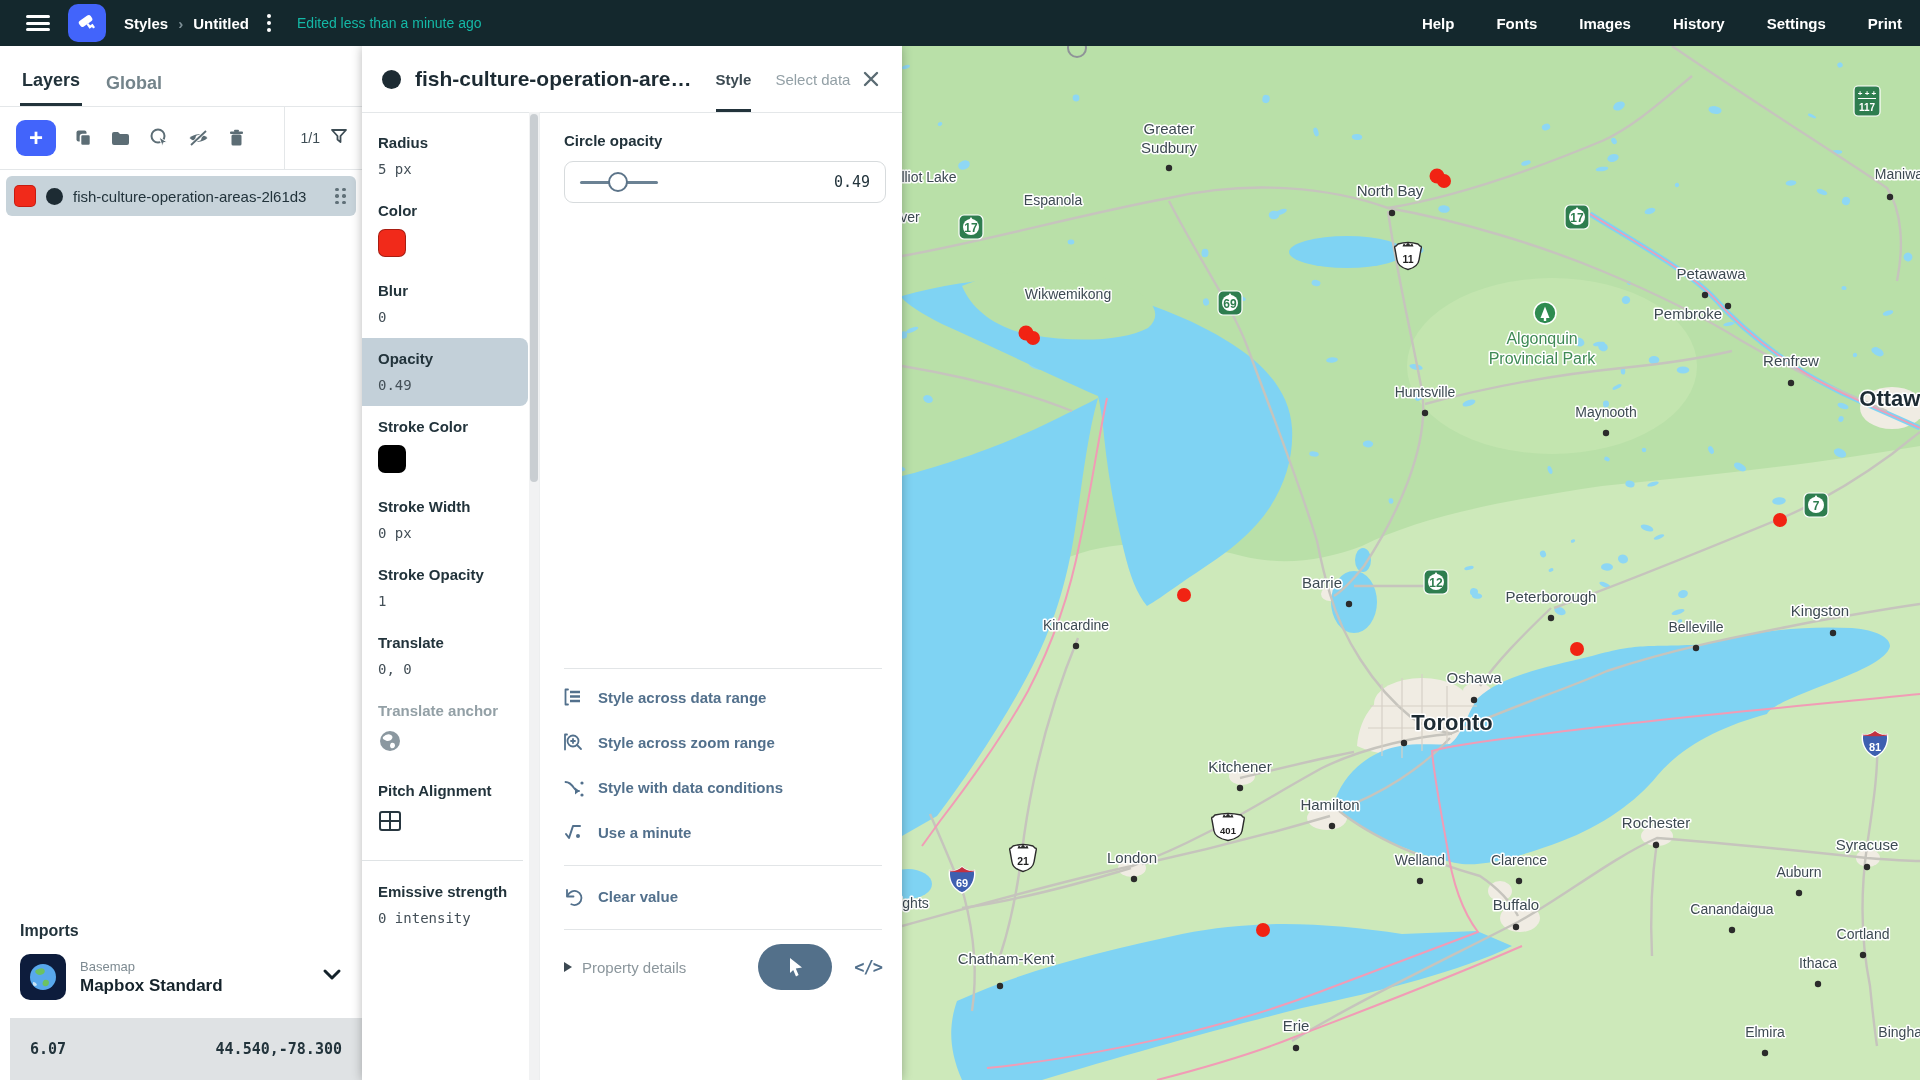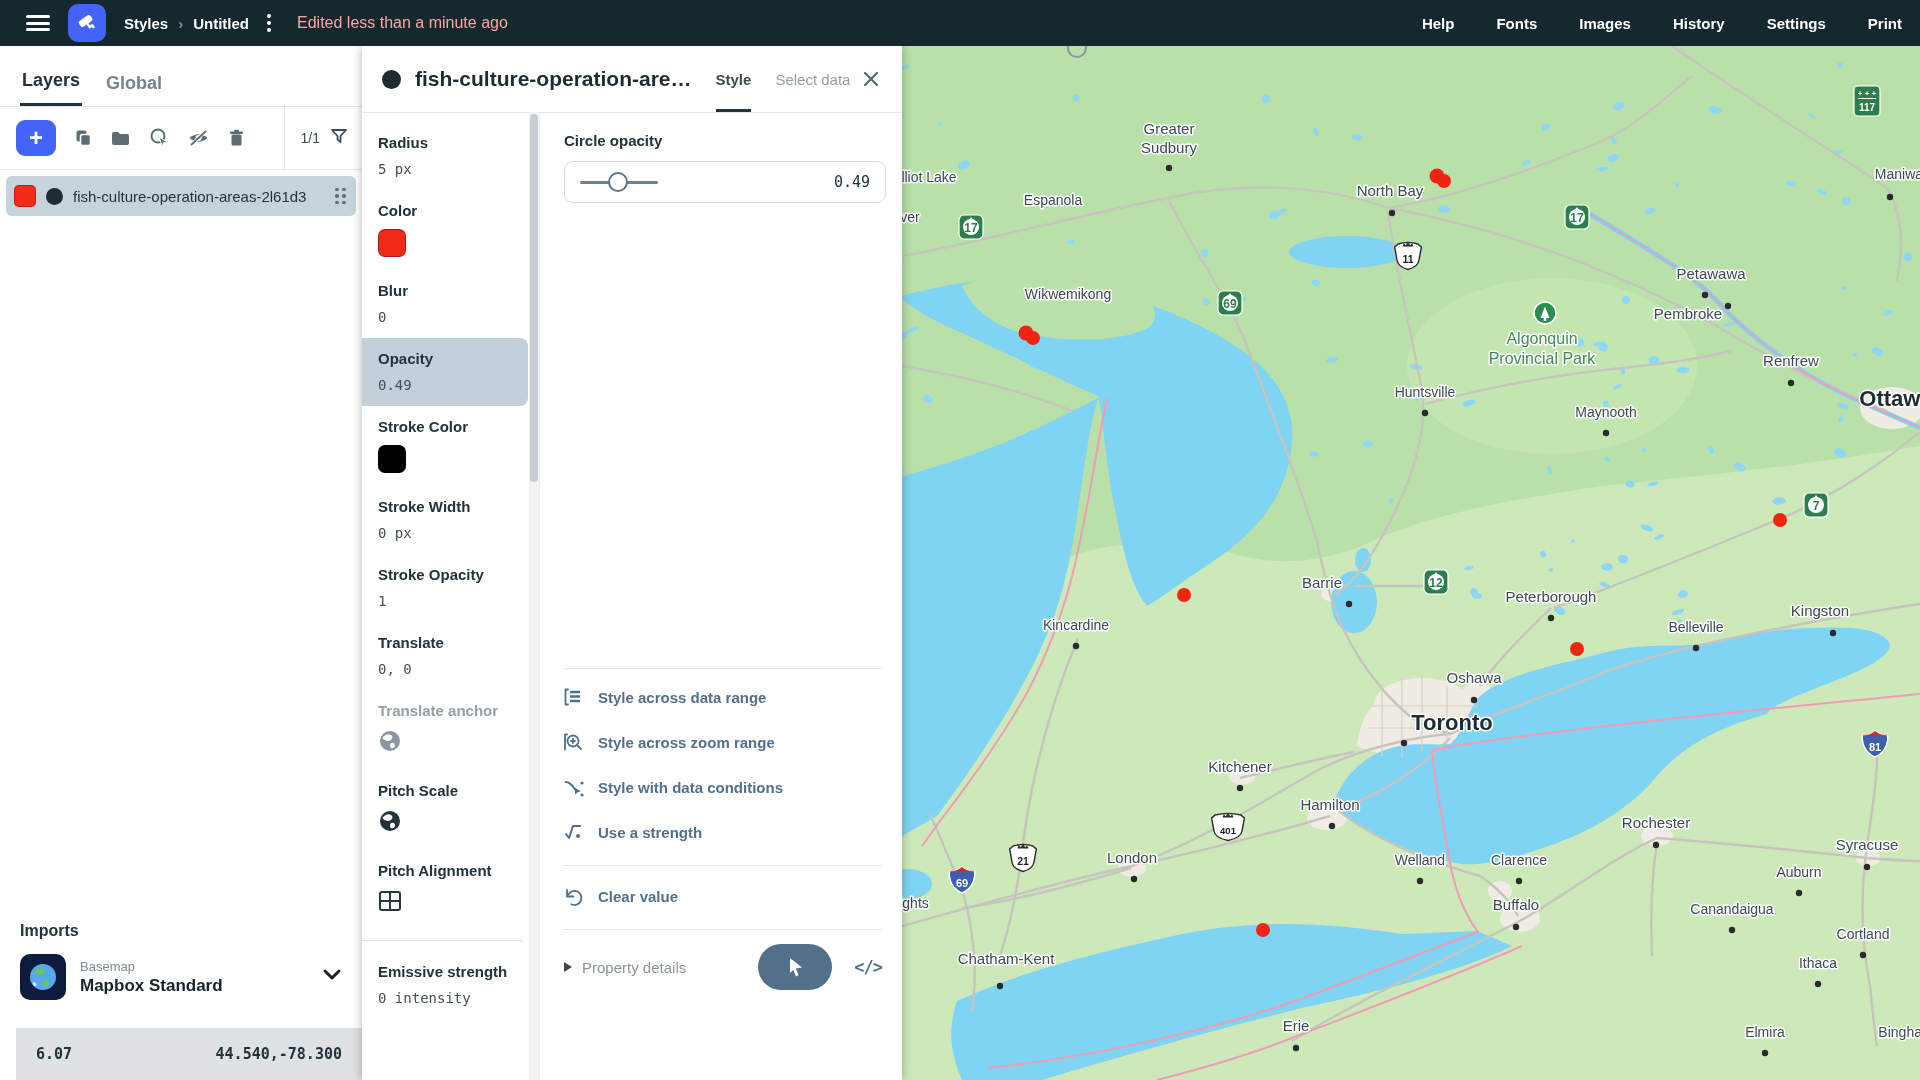--- a/index.html
+++ b/index.html
@@ -9,21 +9,21 @@
   #topbar{position:absolute;left:0;top:0;width:1920px;height:46px;background:#14282d;
     display:flex;align-items:center;color:#fff;z-index:50;}
   #hamburger{width:24px;height:16px;margin-left:26px;display:flex;flex-direction:column;justify-content:space-between;cursor:pointer;}
   #hamburger div{height:3px;background:#fff;border-radius:2px;}
   #logo{width:38px;height:38px;border-radius:10px;background:#4264fb;margin-left:18px;
     display:flex;align-items:center;justify-content:center;}
   #breadcrumb{display:flex;align-items:flex-end;margin-left:18px;font-size:15px;font-weight:bold;}
   #breadcrumb .sep{color:#7e9097;margin:0 10px;font-weight:bold;}
   #kebab{display:flex;flex-direction:column;gap:3px;margin-left:14px;cursor:pointer;padding:4px;}
   #kebab div{width:4px;height:4px;border-radius:50%;background:#fff;}
-  #edited{color:#fca5a5;font-size:16px;margin-left:22px;font-weight:normal;}
+  #edited{color:#14b8a6;font-size:14px;margin-left:22px;font-weight:normal;}
   #topmenu{margin-left:auto;display:flex;gap:42px;margin-right:18px;font-size:15px;font-weight:bold;justify-content:center;}
   #topmenu span{cursor:pointer;white-space:nowrap;}
   
   #sidebar{position:absolute;left:0;top:46px;width:362px;bottom:0;background:#fff;z-index:30;}
   #side-tabs{height:60px;display:flex;align-items:flex-end;padding:0 0 0 20px;border-bottom:1px solid #e4e7e9;}
   .side-tab{font-size:18px;font-weight:bold;padding:0 2px 12px 2px;margin-right:22px;cursor:pointer;}
   .side-tab.active{color:#22333b;border-bottom:3px solid #22333b;}
   .side-tab.inactive{color:#74848b;}
   #layer-toolbar{height:62px;display:flex;align-items:center;padding-left:16px;border-bottom:1px solid #e4e7e9;}
   #add-layer{width:40px;height:36px;background:#4264fb;border-radius:9px;color:#fff;font-size:24px;font-weight:bold;
@@ -39,21 +39,21 @@
   #drag-handle{display:grid;grid-template-columns:4px 4px;gap:3px;margin-right:2px;cursor:grab;}
   #drag-handle i{width:3.5px;height:3.5px;border-radius:50%;background:#5f7078;}
   #imports{position:absolute;left:0;right:0;bottom:80px;padding:0 20px;}
   #imports-heading{font-size:16px;font-weight:bold;color:#22333b;margin-bottom:14px;}
   #basemap-row{display:flex;align-items:center;cursor:pointer;}
   #basemap-thumb{width:46px;height:46px;border-radius:10px;background:#0d1c3c;display:flex;align-items:center;justify-content:center;}
   #basemap-texts{margin-left:14px;}
   #basemap-kind{font-size:13px;color:#7d8a91;}
   #basemap-name{font-size:17px;font-weight:bold;color:#15232b;margin-top:2px;}
   #basemap-chevron{margin-left:auto;}
-  #side-statusbar{position:absolute;left:16px;right:0;bottom:0;height:52px;background:#dfe2e4;
+  #side-statusbar{position:absolute;left:10px;right:0;bottom:0;height:62px;background:#dfe2e4;
     display:flex;align-items:center;padding:0 20px;}
   #status-zoom{font-size:15px;font-weight:bold;color:#22333b;}
   #status-coords{margin-left:auto;font-size:15px;font-weight:bold;color:#22333b;}
   
   #panel{position:absolute;left:362px;top:46px;width:540px;bottom:0;background:#fff;z-index:40;
     box-shadow:0 0 10px rgba(0,0,0,.28);}
   #panel-header{height:66px;display:flex;align-items:center;border-bottom:1px solid #e4e7e9;padding:0 18px 0 20px;}
   #panel-type-circle{width:19px;height:19px;border-radius:50%;background:#1d2b33;flex:none;}
   #panel-title{font-size:21px;font-weight:bold;color:#1d2b33;margin-left:14px;white-space:nowrap;}
   #panel-tabs{display:flex;margin-left:24px;gap:24px;align-self:stretch;}
@@ -280,28 +280,20 @@
           </div>
           <div class="prop">
             <div class="prop-label muted">Translate anchor</div>
             <div style="margin-top: 9px;"><svg width="24" height="24" viewBox="0 0 24 24">
                 <circle cx="12" cy="12" r="10" fill="#8b98a0"></circle>
                 <path d="M5,8 q4,-4 8,-2 q3,2 0,5 q-4,2 -6,0 q-3,-1 -2,-3 Z" fill="#fff"></path>
                 <path d="M13,14 q4,-1 4,3 q-1,3 -4,2 q-2,-2 0,-5 Z" fill="#fff"></path>
               </svg></div>
           </div>
           <div class="prop">
-            <div class="prop-label">Pitch Scale</div>
-            <div style="margin-top: 9px;"><svg width="24" height="24" viewBox="0 0 24 24">
-                <circle cx="12" cy="12" r="10" fill="#22333b"></circle>
-                <path d="M5,8 q4,-4 8,-2 q3,2 0,5 q-4,2 -6,0 q-3,-1 -2,-3 Z" fill="#fff"></path>
-                <path d="M13,14 q4,-1 4,3 q-1,3 -4,2 q-2,-2 0,-5 Z" fill="#fff"></path>
-              </svg></div>
-          </div>
-          <div class="prop">
             <div class="prop-label">Pitch Alignment</div>
             <div style="margin-top: 9px;"><svg width="24" height="24" viewBox="0 0 24 24">
                 <rect x="2" y="3" width="20" height="18" rx="2" fill="none" stroke="#27363f" stroke-width="2"></rect>
                 <line x1="12" y1="3" x2="12" y2="21" stroke="#27363f" stroke-width="2"></line>
                 <line x1="2" y1="12" x2="22" y2="12" stroke="#27363f" stroke-width="2"></line>
               </svg></div>
           </div>
           <div class="prop-divider"></div>
           <div class="prop">
             <div class="prop-label">Emissive strength</div>
@@ -355,21 +347,21 @@
               </span>
               <span>Style with data conditions</span>
             </div>
             <div class="link-row">
               <span class="lk-icon">
                 <svg width="20" height="20" viewBox="0 0 20 20">
                   <path d="M2,11 L5,15 L9,3 H16" fill="none" stroke="currentColor" stroke-width="2" stroke-linecap="round" stroke-linejoin="round"></path>
                   <circle cx="14" cy="13" r="2" fill="currentColor"></circle>
                 </svg>
               </span>
-              <span>Use a strength</span>
+              <span>Use a minute</span>
             </div>
           </div>
         <div class="ed-divider"></div>
         <div id="actions-block">
             <div class="link-row">
               <span class="lk-icon">
                 <svg width="20" height="20" viewBox="0 0 20 20">
                   <path d="M3,3 V9.5 H9.5" fill="none" stroke="currentColor" stroke-width="1.8" stroke-linecap="round" stroke-linejoin="round"></path>
                   <path d="M3.5,9 C5,5 9.5,2.8 13.2,4.5 C17,6.2 18.5,10.5 16.8,14 C15,17.6 10.8,19 7.3,17.3" fill="none" stroke="currentColor" stroke-width="1.8" stroke-linecap="round" stroke-linejoin="round"></path>
                 </svg>

